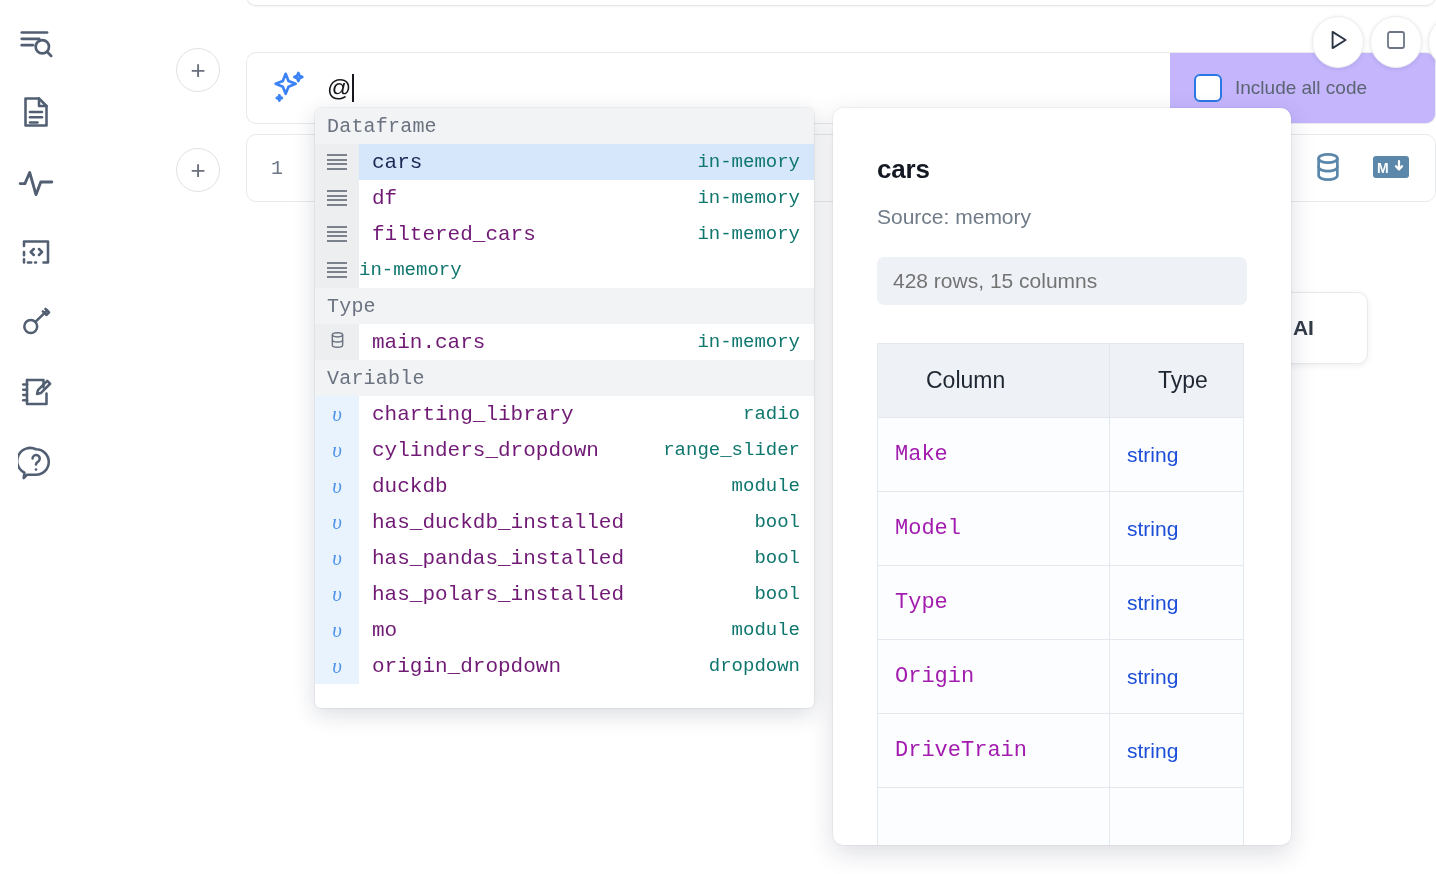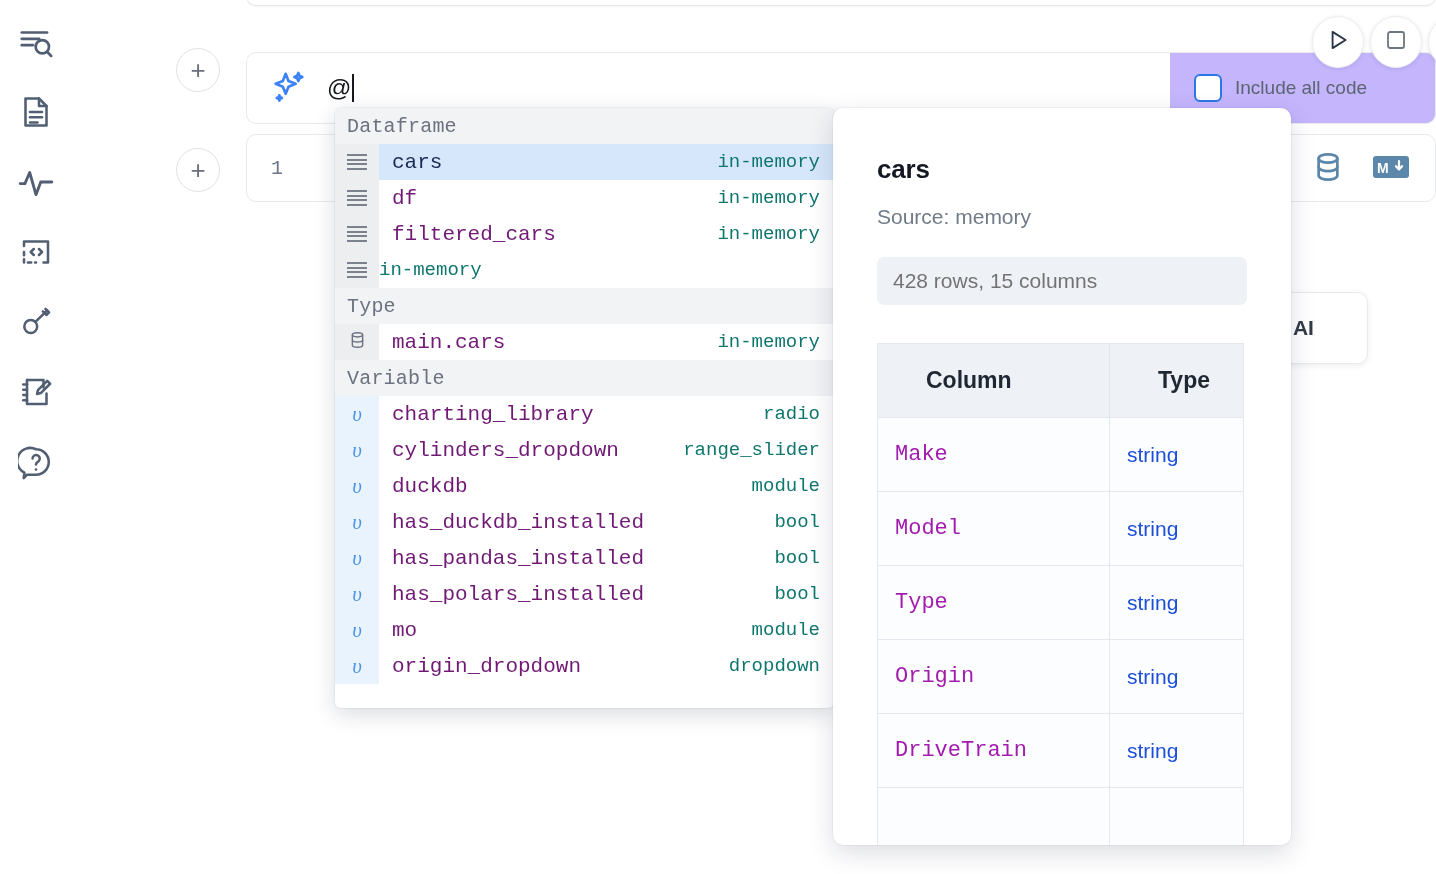--- a/index.html
+++ b/index.html
@@ -97,21 +97,21 @@
   .ai-chip {
     position: absolute; left: 1268px; top: 292px; width: 100px; height: 72px;
     background: #fff; border: 1px solid #e8eaec; border-radius: 10px;
     box-shadow: 0 2px 6px rgba(20,30,60,.07);
     display: flex; align-items: center; padding-left: 6px;
     font-size: 21px; font-weight: 700; color: #333b48; overflow: hidden;
   }
 
   
   .ac-list {
-    position: absolute; left: 335px; top: 108px; width: 499px; height: 600px;
+    position: absolute; left: 315px; top: 108px; width: 499px; height: 600px;
     background: #ffffff; border-radius: 6px;
     box-shadow: 0 6px 22px rgba(20,30,60,.16), 0 0 0 1px rgba(20,30,60,.05);
     overflow: hidden; z-index: 30;
     font-family: "Liberation Mono", monospace;
   }
   .ac-section {
     height: 36px; background: #f1f3f5; color: #6b7280;
     font-size: 20px; display: flex; align-items: center; padding-left: 12px;
     letter-spacing: .2px;
   }
@@ -151,21 +151,21 @@
     margin-top: 28px; background: #eef1f6; border-radius: 7px;
     height: 48px; display: flex; align-items: center; padding-left: 16px;
     font-size: 21px; color: #737373;
   }
   .detail-table { margin-top: 38px; width: 366px; border-collapse: collapse; table-layout: fixed; }
   .detail-table th, .detail-table td {
     border: 1px solid #e3e8ee; height: 74px; text-align: left;
     padding-left: 17px; vertical-align: middle;
   }
   .detail-table th {
-    background: #eef1f6; font-weight: 700; font-size: 23px; color: #1f2733;
+    background: #eef1f6; font-weight: 400; font-size: 23px; color: #1f2733;
     font-family: "Liberation Sans", sans-serif;
     padding-left: 48px;
   }
   .detail-table td.col-name {
     font-family: "Liberation Mono", monospace; font-size: 22px; color: #a21caf;
     background: #fcfdfe;
   }
   .detail-table td.col-type {
     font-size: 21px; color: #1d4ed8; background: #fcfdfe;
   }

